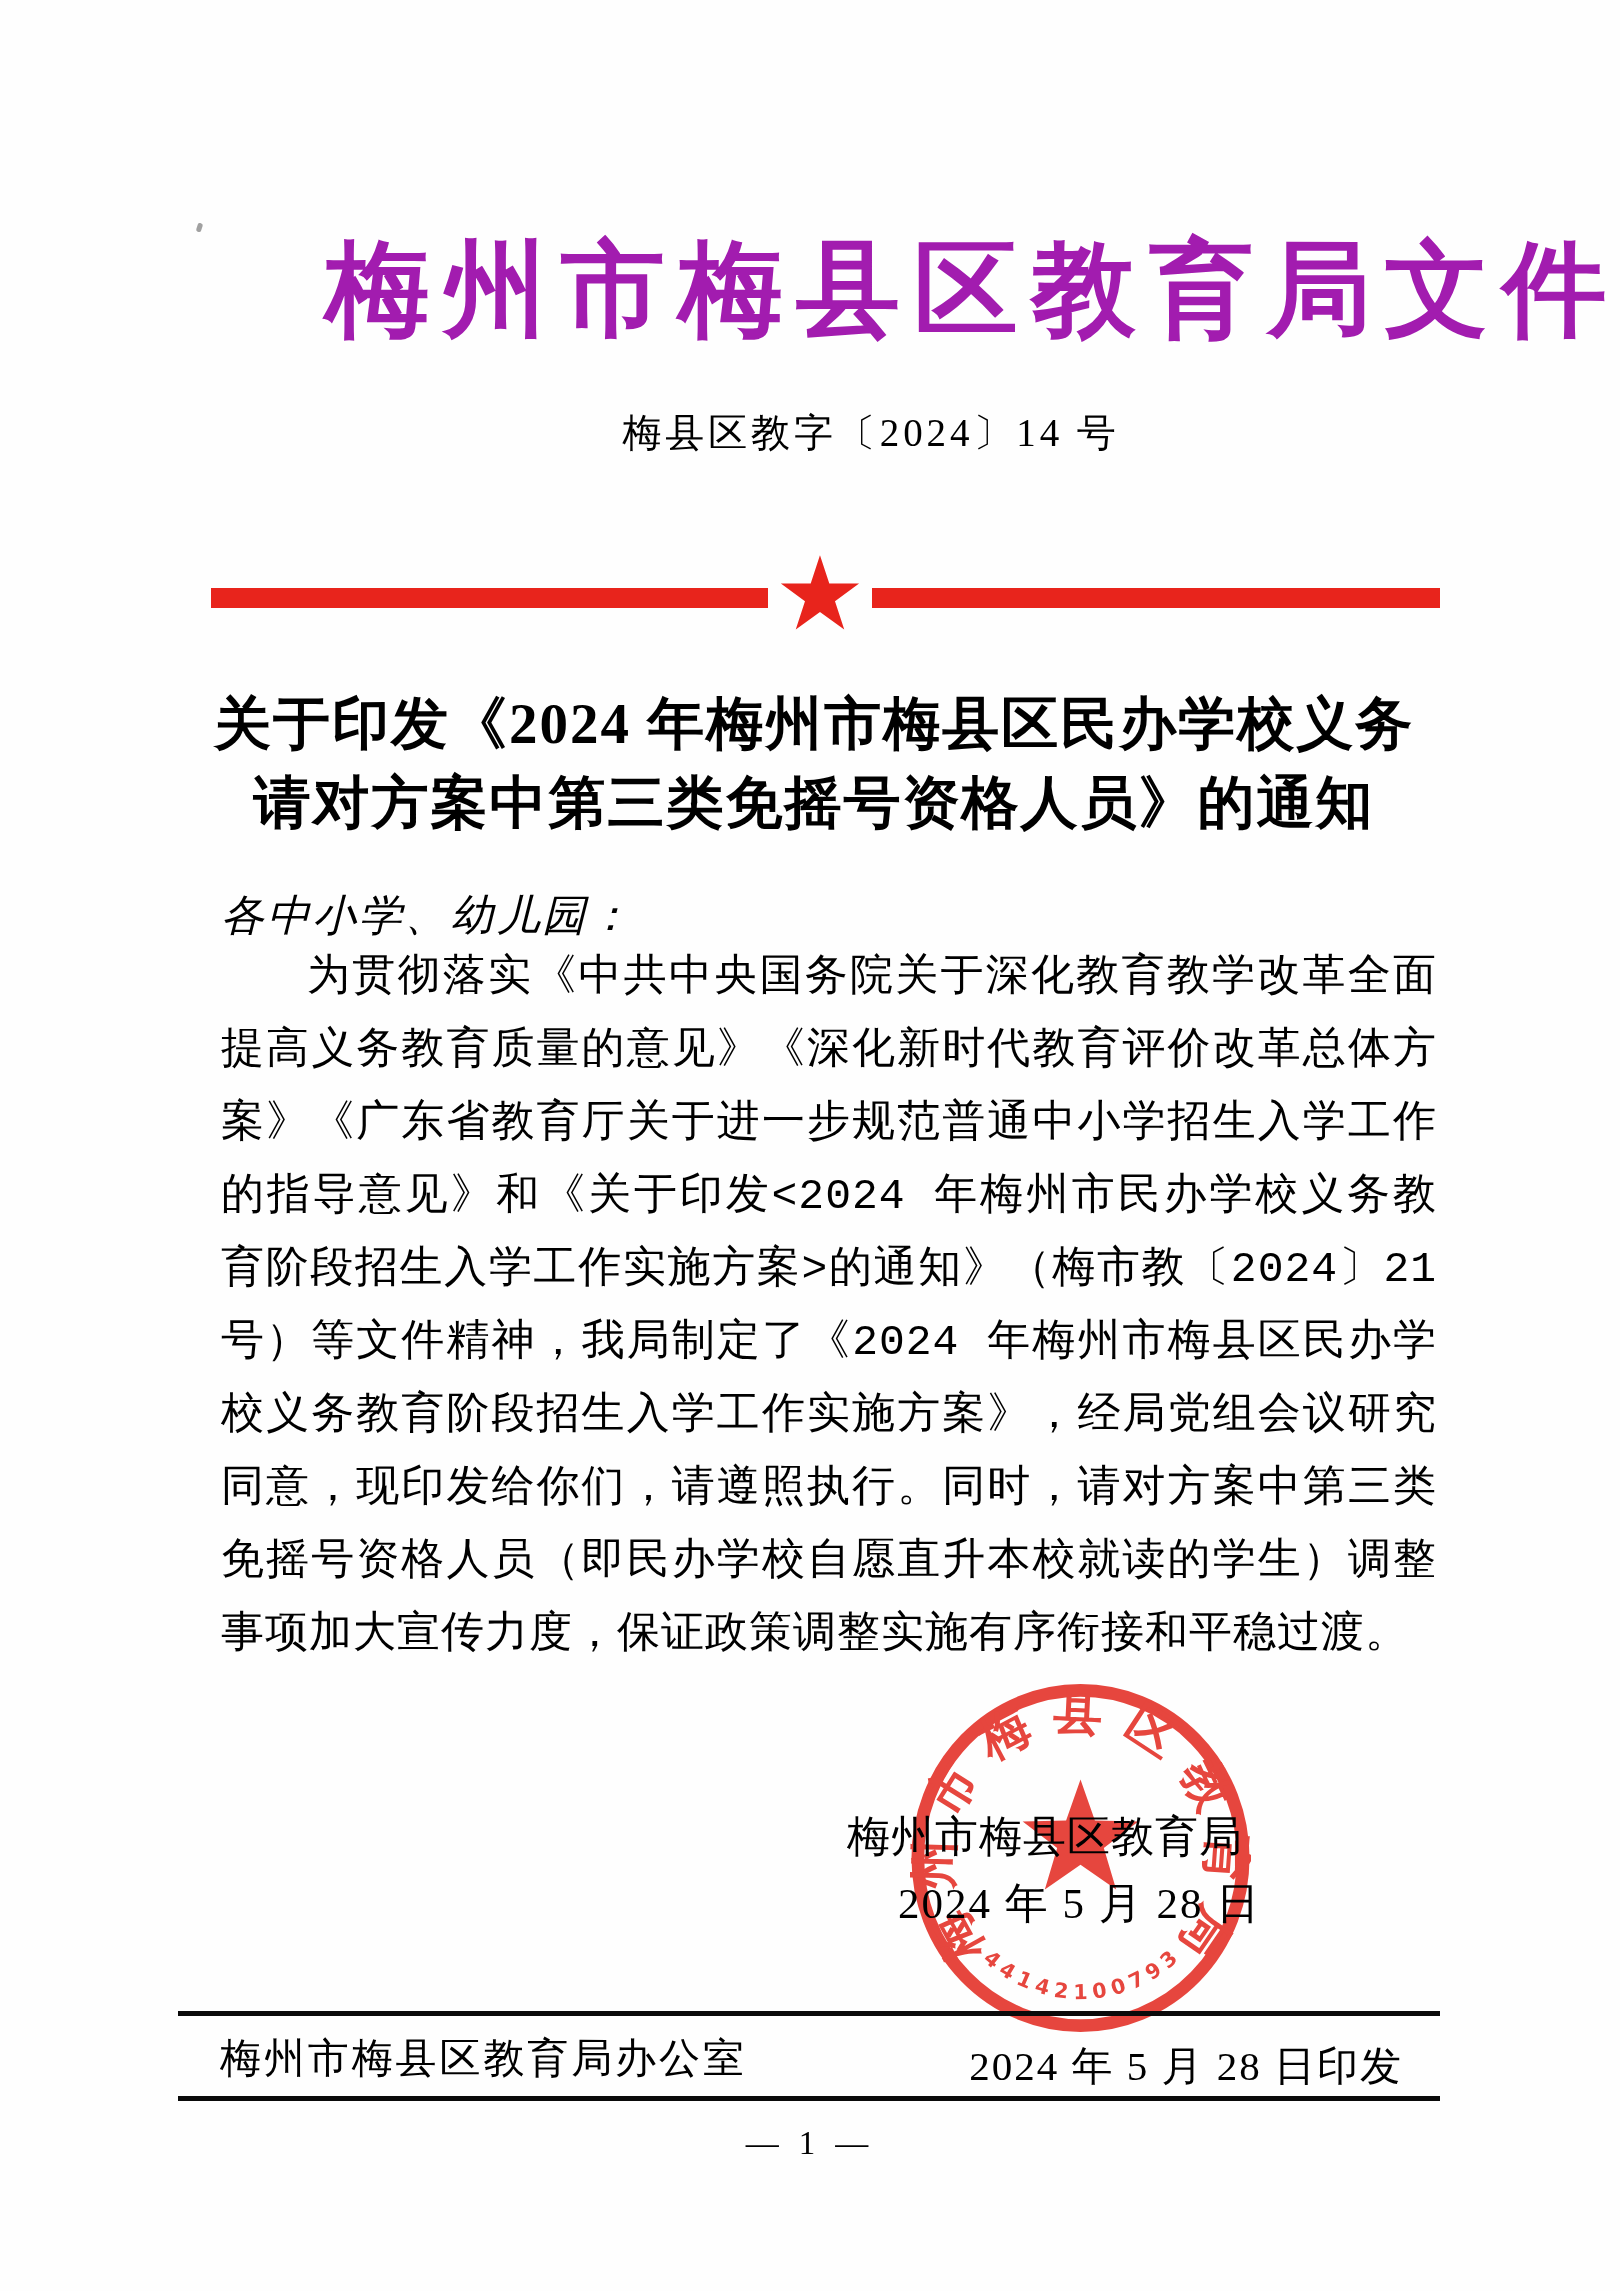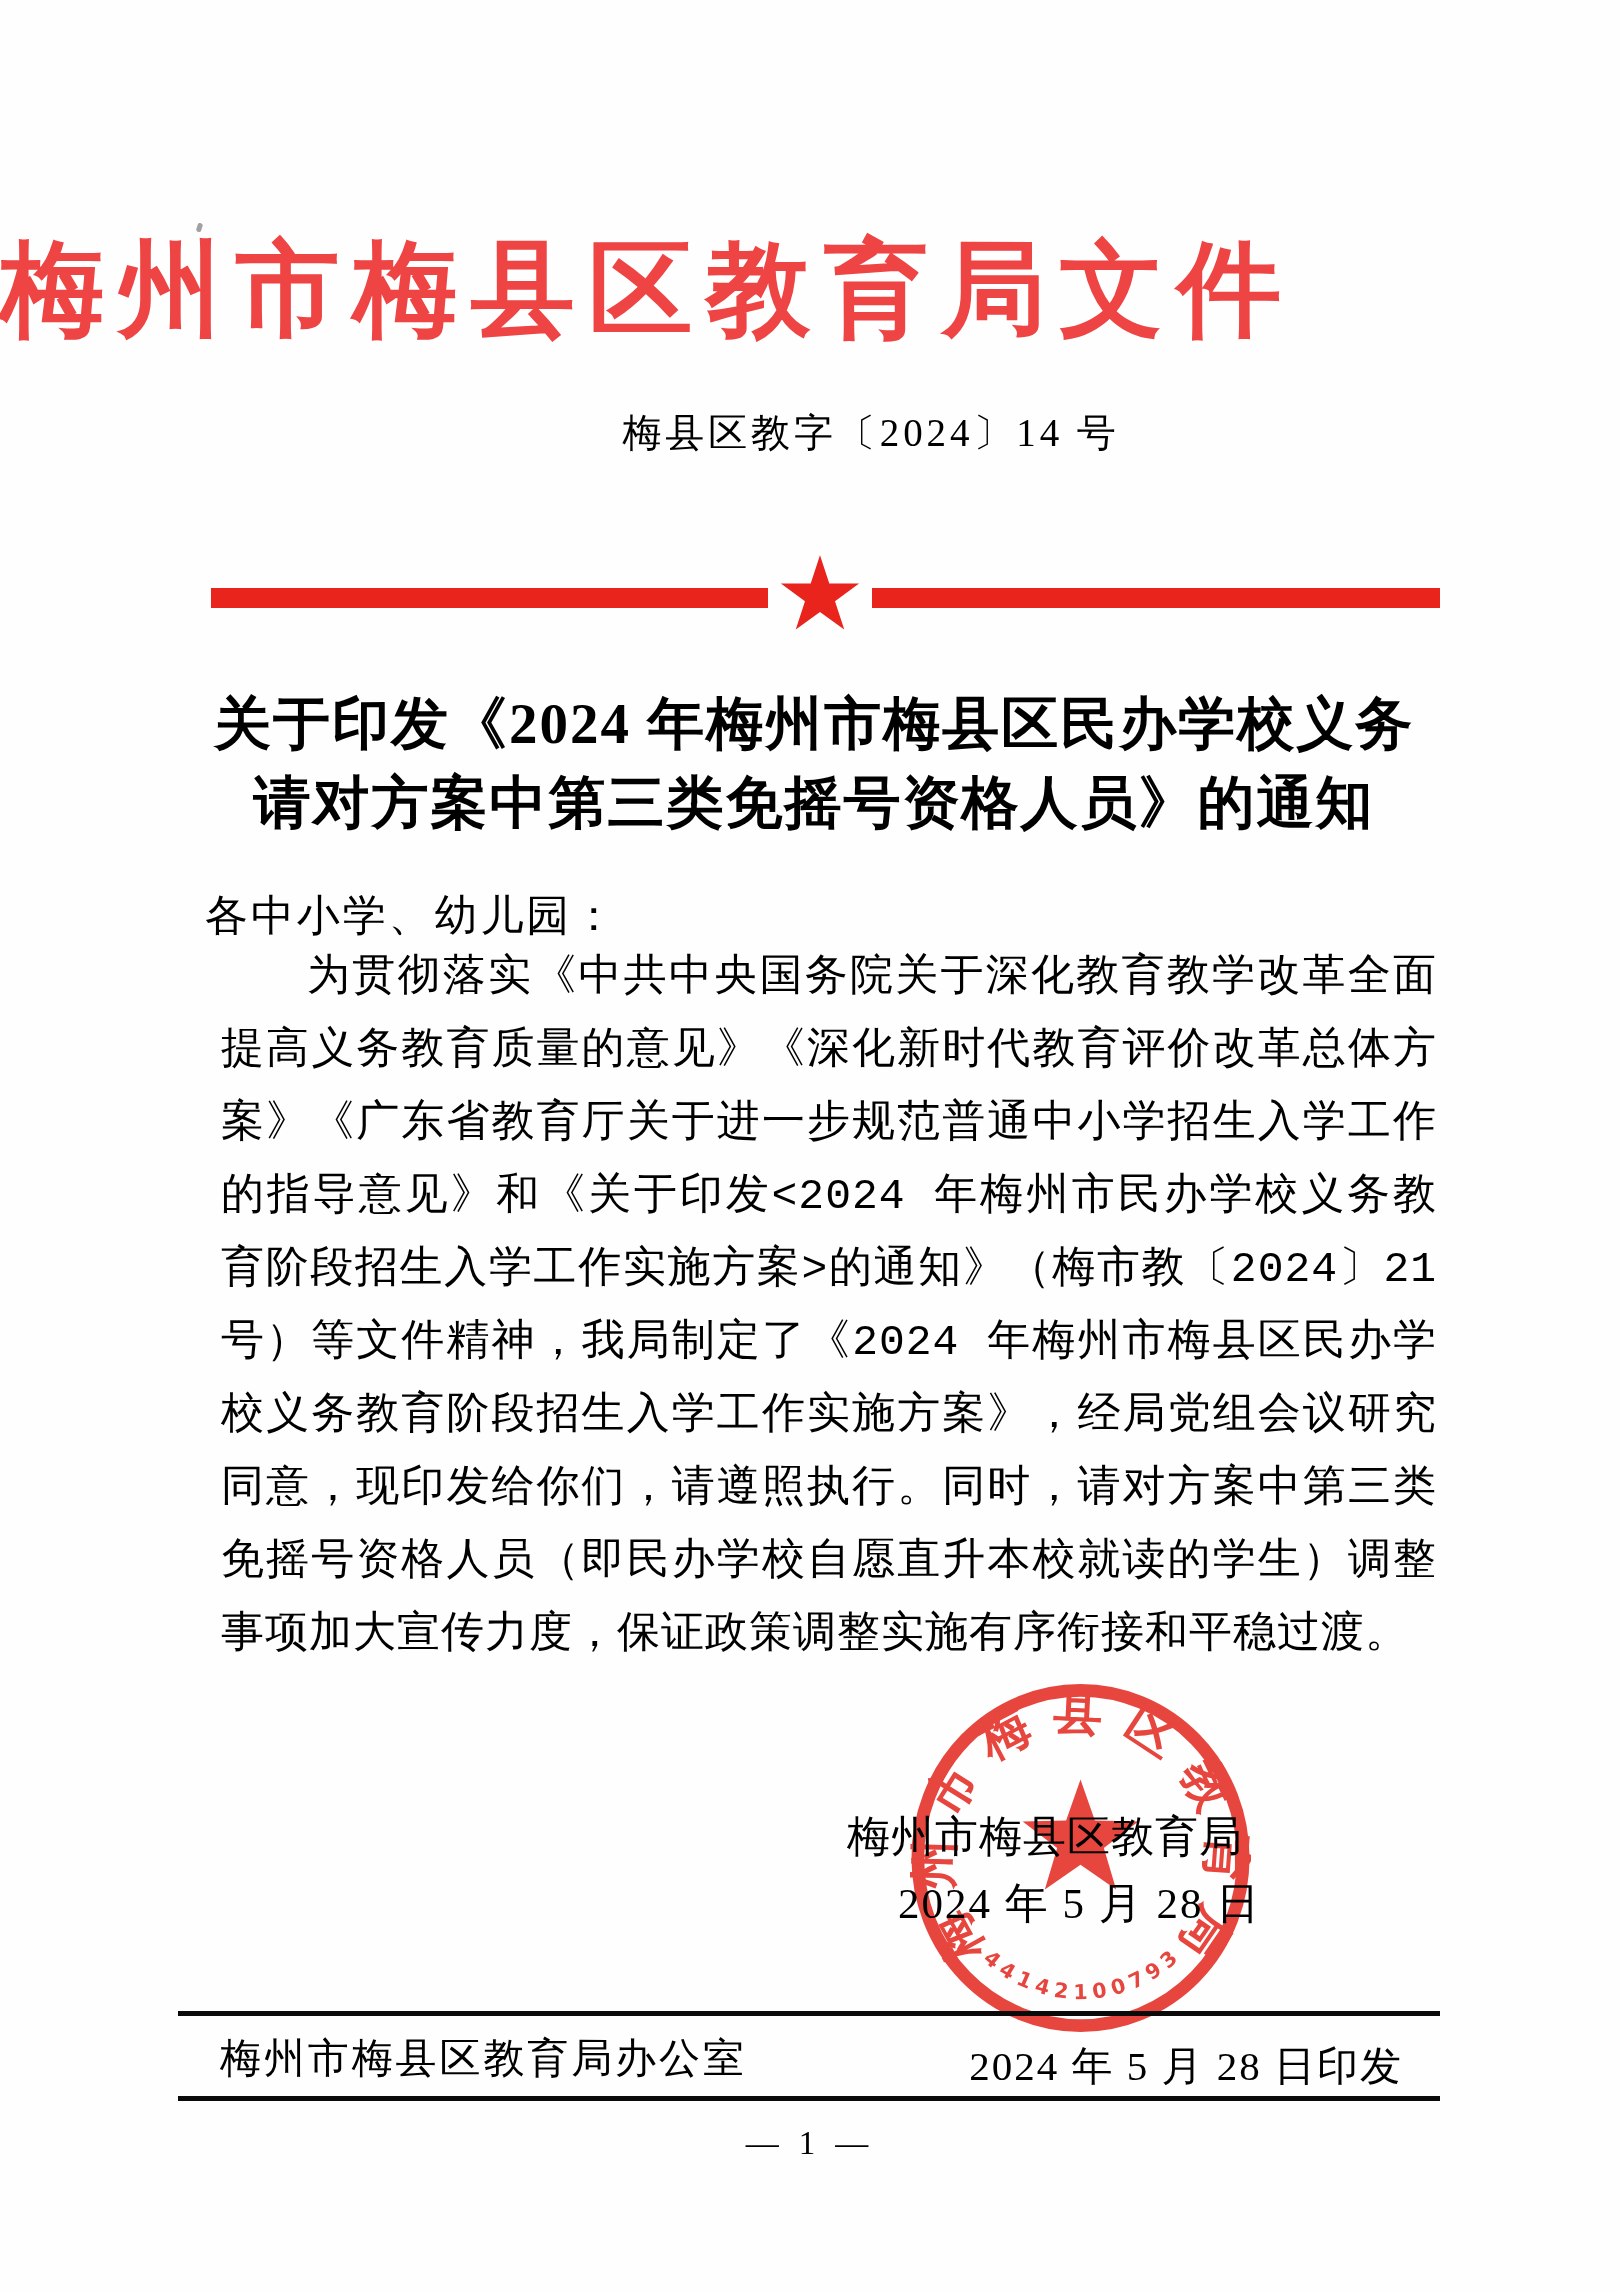--- a/index.html
+++ b/index.html
@@ -15,25 +15,25 @@
   }
   .abs { position: absolute; }
 
   
   .artifact { left: 197px; top: 223px; width: 4.9px; height: 8.8px;
     background: #8a8a8a; border-radius: 2px; transform: rotate(18deg); opacity: .8; }
 
   
   .org-title {
     left: 0; right: 0; top: 233px;
-    text-align: left;
+    text-align: right;
     font-size: 104px;
     font-weight: 700;
     letter-spacing: 13.7px;
-    color: #ef4444;
+    color: #a21caf;
     white-space: nowrap;
     line-height: 1.1;
   }
   .doc-number {
     left: 0; right: 0; top: 406px;
     text-align: center;
     font-size: 39px;
     letter-spacing: 3.9px;
     transform: translateX(61px);
     white-space: nowrap;
@@ -55,21 +55,21 @@
   .doc-title {
     left: 8px; right: 0; top: 684px;
     text-align: center;
     font-size: 57px;
     font-weight: 700;
     line-height: 79px;
     letter-spacing: 2px;
   }
 
   
-  .salutation { left: 205px; top: 887px; font-size: 43px; letter-spacing: 2.9px; }
+  .salutation { left: 221px; top: 887px; font-size: 43px; letter-spacing: 2.9px; font-style: italic; }
   .body-paragraph {
     left: 221px; top: 941px; width: 1216px;
     font-size: 43px;
     line-height: 73px;
     text-align: justify;
     text-justify: inter-character;
     text-indent: 86px;
     letter-spacing: 1px;
     font-family: Liberation Mono, monospace;
   }

